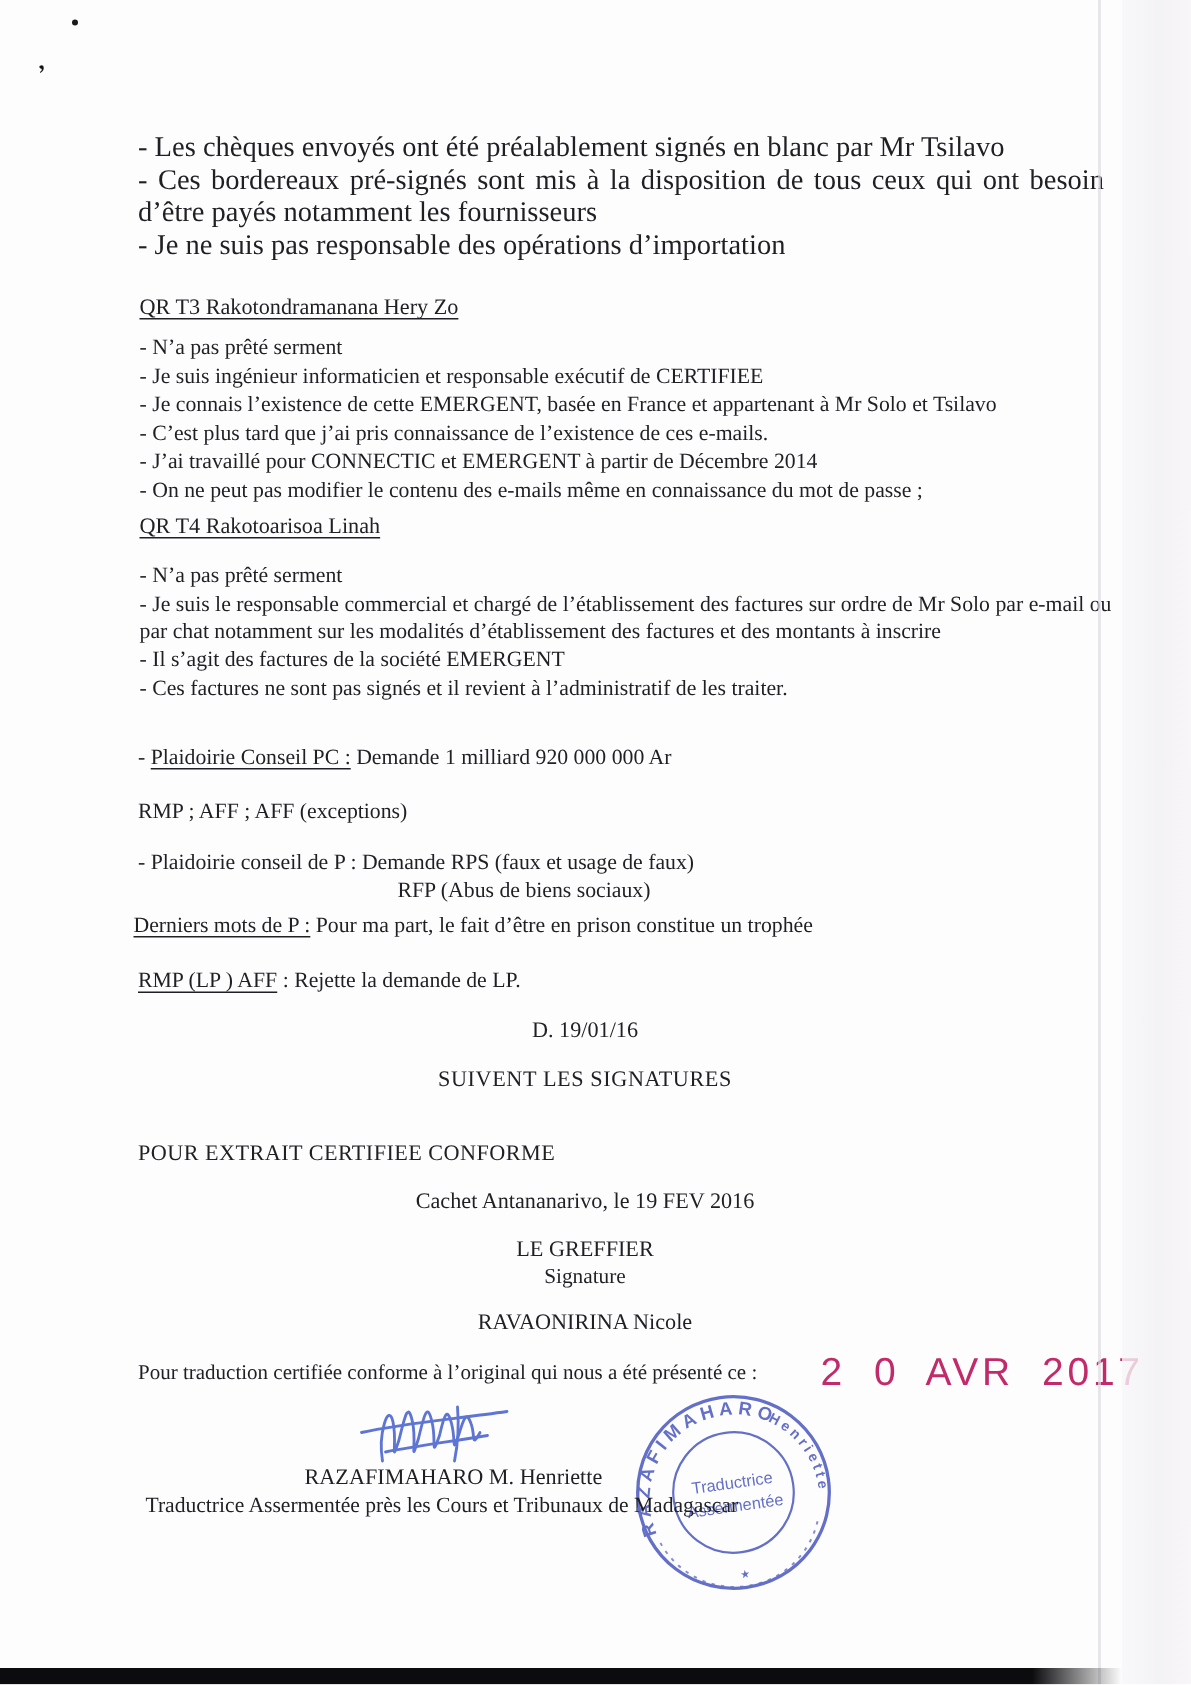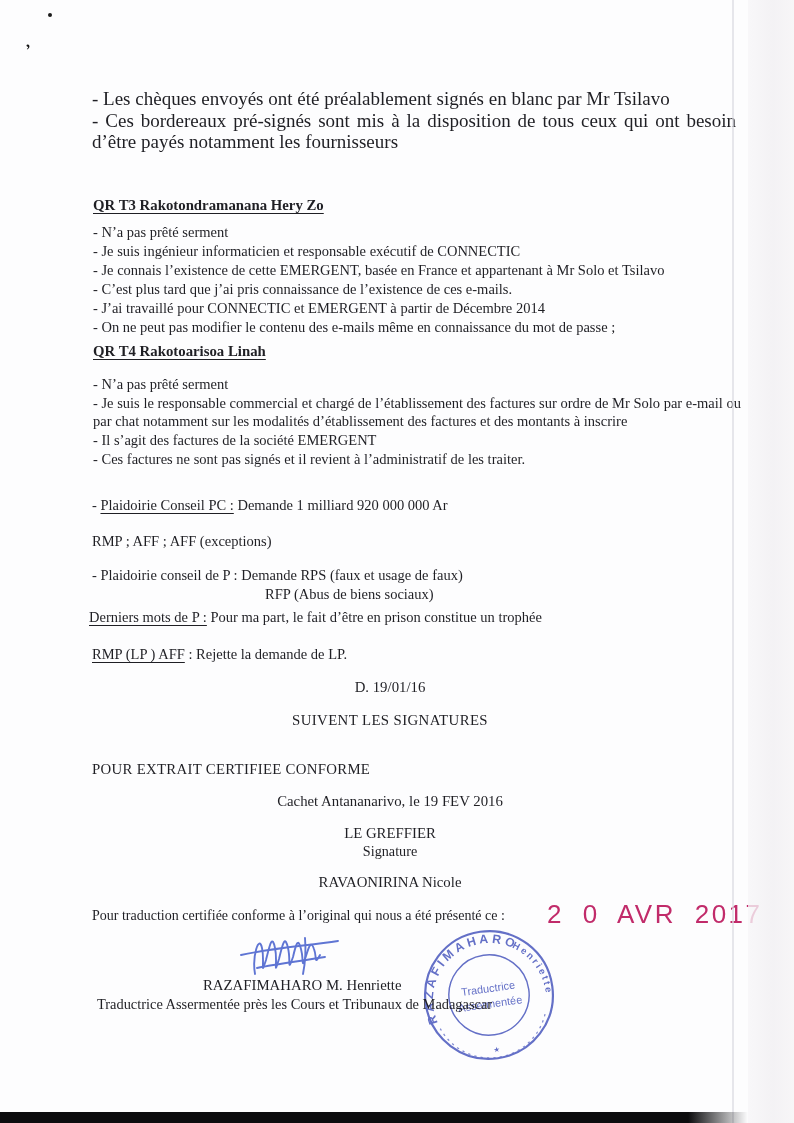--- a/index.html
+++ b/index.html
@@ -1,21 +1,21 @@
 <!DOCTYPE html>
 <html><head>
 <meta charset="utf-8">
 <style>
   html,body{margin:0;padding:0;background:#ffffff;}
   .page{position:relative;width:794px;height:1123px;background:#fdfdfe;overflow:hidden;
         font-family:"Liberation Serif","DejaVu Serif",serif;color:#1f1f24;}
   .blk{position:absolute;}
   .blk p{margin:0;}
   .intro{left:92px;top:88px;width:644px;font-size:19px;line-height:21.6px;text-align:justify;}
-  .qrh{font-size:14.8px;font-weight:bold;text-decoration:underline;text-underline-offset:3px;}
+  .qrh{font-size:14.8px;font-weight:normal;text-decoration:underline;text-underline-offset:3px;}
   .qr3h{left:93px;top:196px;}
   .qr3b{left:93px;top:223px;width:644px;font-size:14.5px;line-height:18.9px;text-align:justify;}
   .qr4h{left:93px;top:342px;}
   .qr4b{left:93px;top:375px;width:648px;font-size:14.5px;line-height:18.7px;text-align:justify;}
   .line{font-size:14.5px;}
   .u{text-decoration:underline;text-underline-offset:3px;}
   .pc{left:92px;top:497px;}
   .rmp1{left:92px;top:533px;}
   .pp{left:92px;top:566px;line-height:19.3px;}
   .pp .ind{padding-left:173px;}
@@ -51,28 +51,29 @@
 <body>
 
 <div class="page">
 
   <span class="inkdot"></span>
   <span class="inkstroke">,</span>
 
   <div class="blk intro">
     <p>- Les chèques envoyés ont été préalablement signés en blanc par  Mr Tsilavo</p>
     <p>- Ces bordereaux  pré-signés  sont mis à la disposition de tous ceux qui ont besoin d’être payés notamment les fournisseurs</p>
+    <p>- Je ne suis pas responsable des opérations d’importation</p>
   </div>
 
   <div class="blk qr3h">
     <span class="qrh">QR T3 Rakotondramanana Hery Zo</span>
   </div>
   <div class="blk qr3b">
     <p>-  N’a pas  prêté serment</p>
-    <p>- Je suis ingénieur informaticien et responsable exécutif de CONNECTIC</p>
+    <p>- Je suis ingénieur informaticien et responsable exécutif de CERTIFIEE</p>
     <p>- Je connais l’existence de cette EMERGENT, basée en France et appartenant à Mr Solo et Tsilavo</p>
     <p>- C’est plus tard que j’ai pris connaissance de l’existence de ces e-mails.</p>
     <p>- J’ai travaillé pour CONNECTIC et EMERGENT à partir de Décembre 2014</p>
     <p>- On ne peut pas modifier  le contenu des e-mails même  en connaissance du mot de passe ;</p>
   </div>
 
   <div class="blk qr4h">
     <span class="qrh">QR T4 Rakotoarisoa Linah</span>
   </div>
   <div class="blk qr4b">

